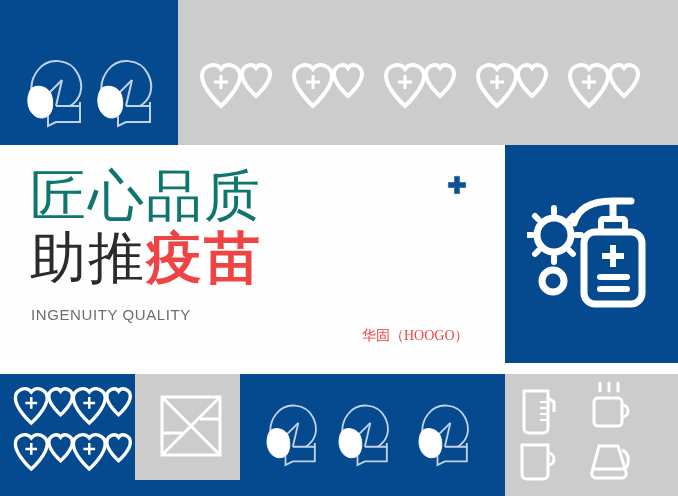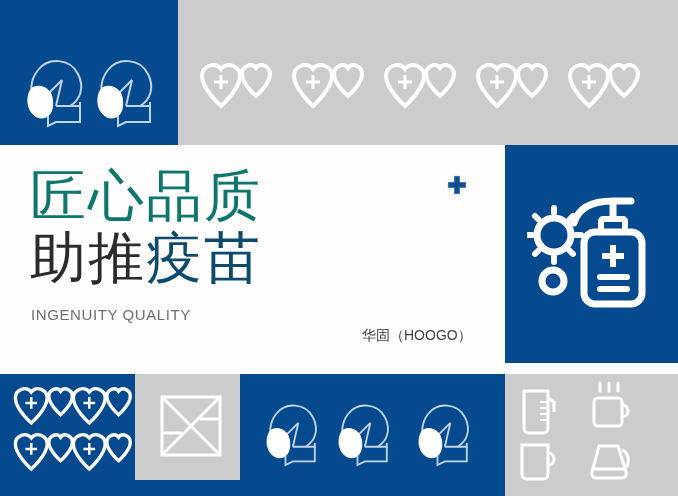--- a/index.html
+++ b/index.html
@@ -57,39 +57,39 @@
   .headline-line {
     font-size: 56px;
     line-height: 62px;
     letter-spacing: 2px;
     font-weight: 400;
     white-space: nowrap;
     font-family: "DejaVu Sans", sans-serif;
   }
   #headline-line-1 { color: #0f766e; }
   #headline-line-2 { color: #2B2B2B; }
-  .accent { color: #0c4a6e; }
+  .accent { color: #ef4444; font-weight: bold; }
   #subtitle-block {
     position: absolute;
     left: 31px; top: 160px;
   }
   .subtitle-line {
     font-size: 15px;
     line-height: 20px;
     color: #6E6E6E;
     letter-spacing: 0.6px;
     white-space: nowrap;
   }
   #brand-text {
     position: absolute;
     left: 362px; top: 182px;
     font-size: 14px;
-    color: #404040;
+    color: #ef4444;
     white-space: nowrap;
-    font-family: Liberation Sans, sans-serif;
+    font-family: Liberation Serif, serif;
   }
   #plus-badge {
     position: absolute;
     left: 447px; top: 30px;
   }
   #sanitizer-icon {
     position: absolute;
     left: 22px; top: 48px;
   }
 

